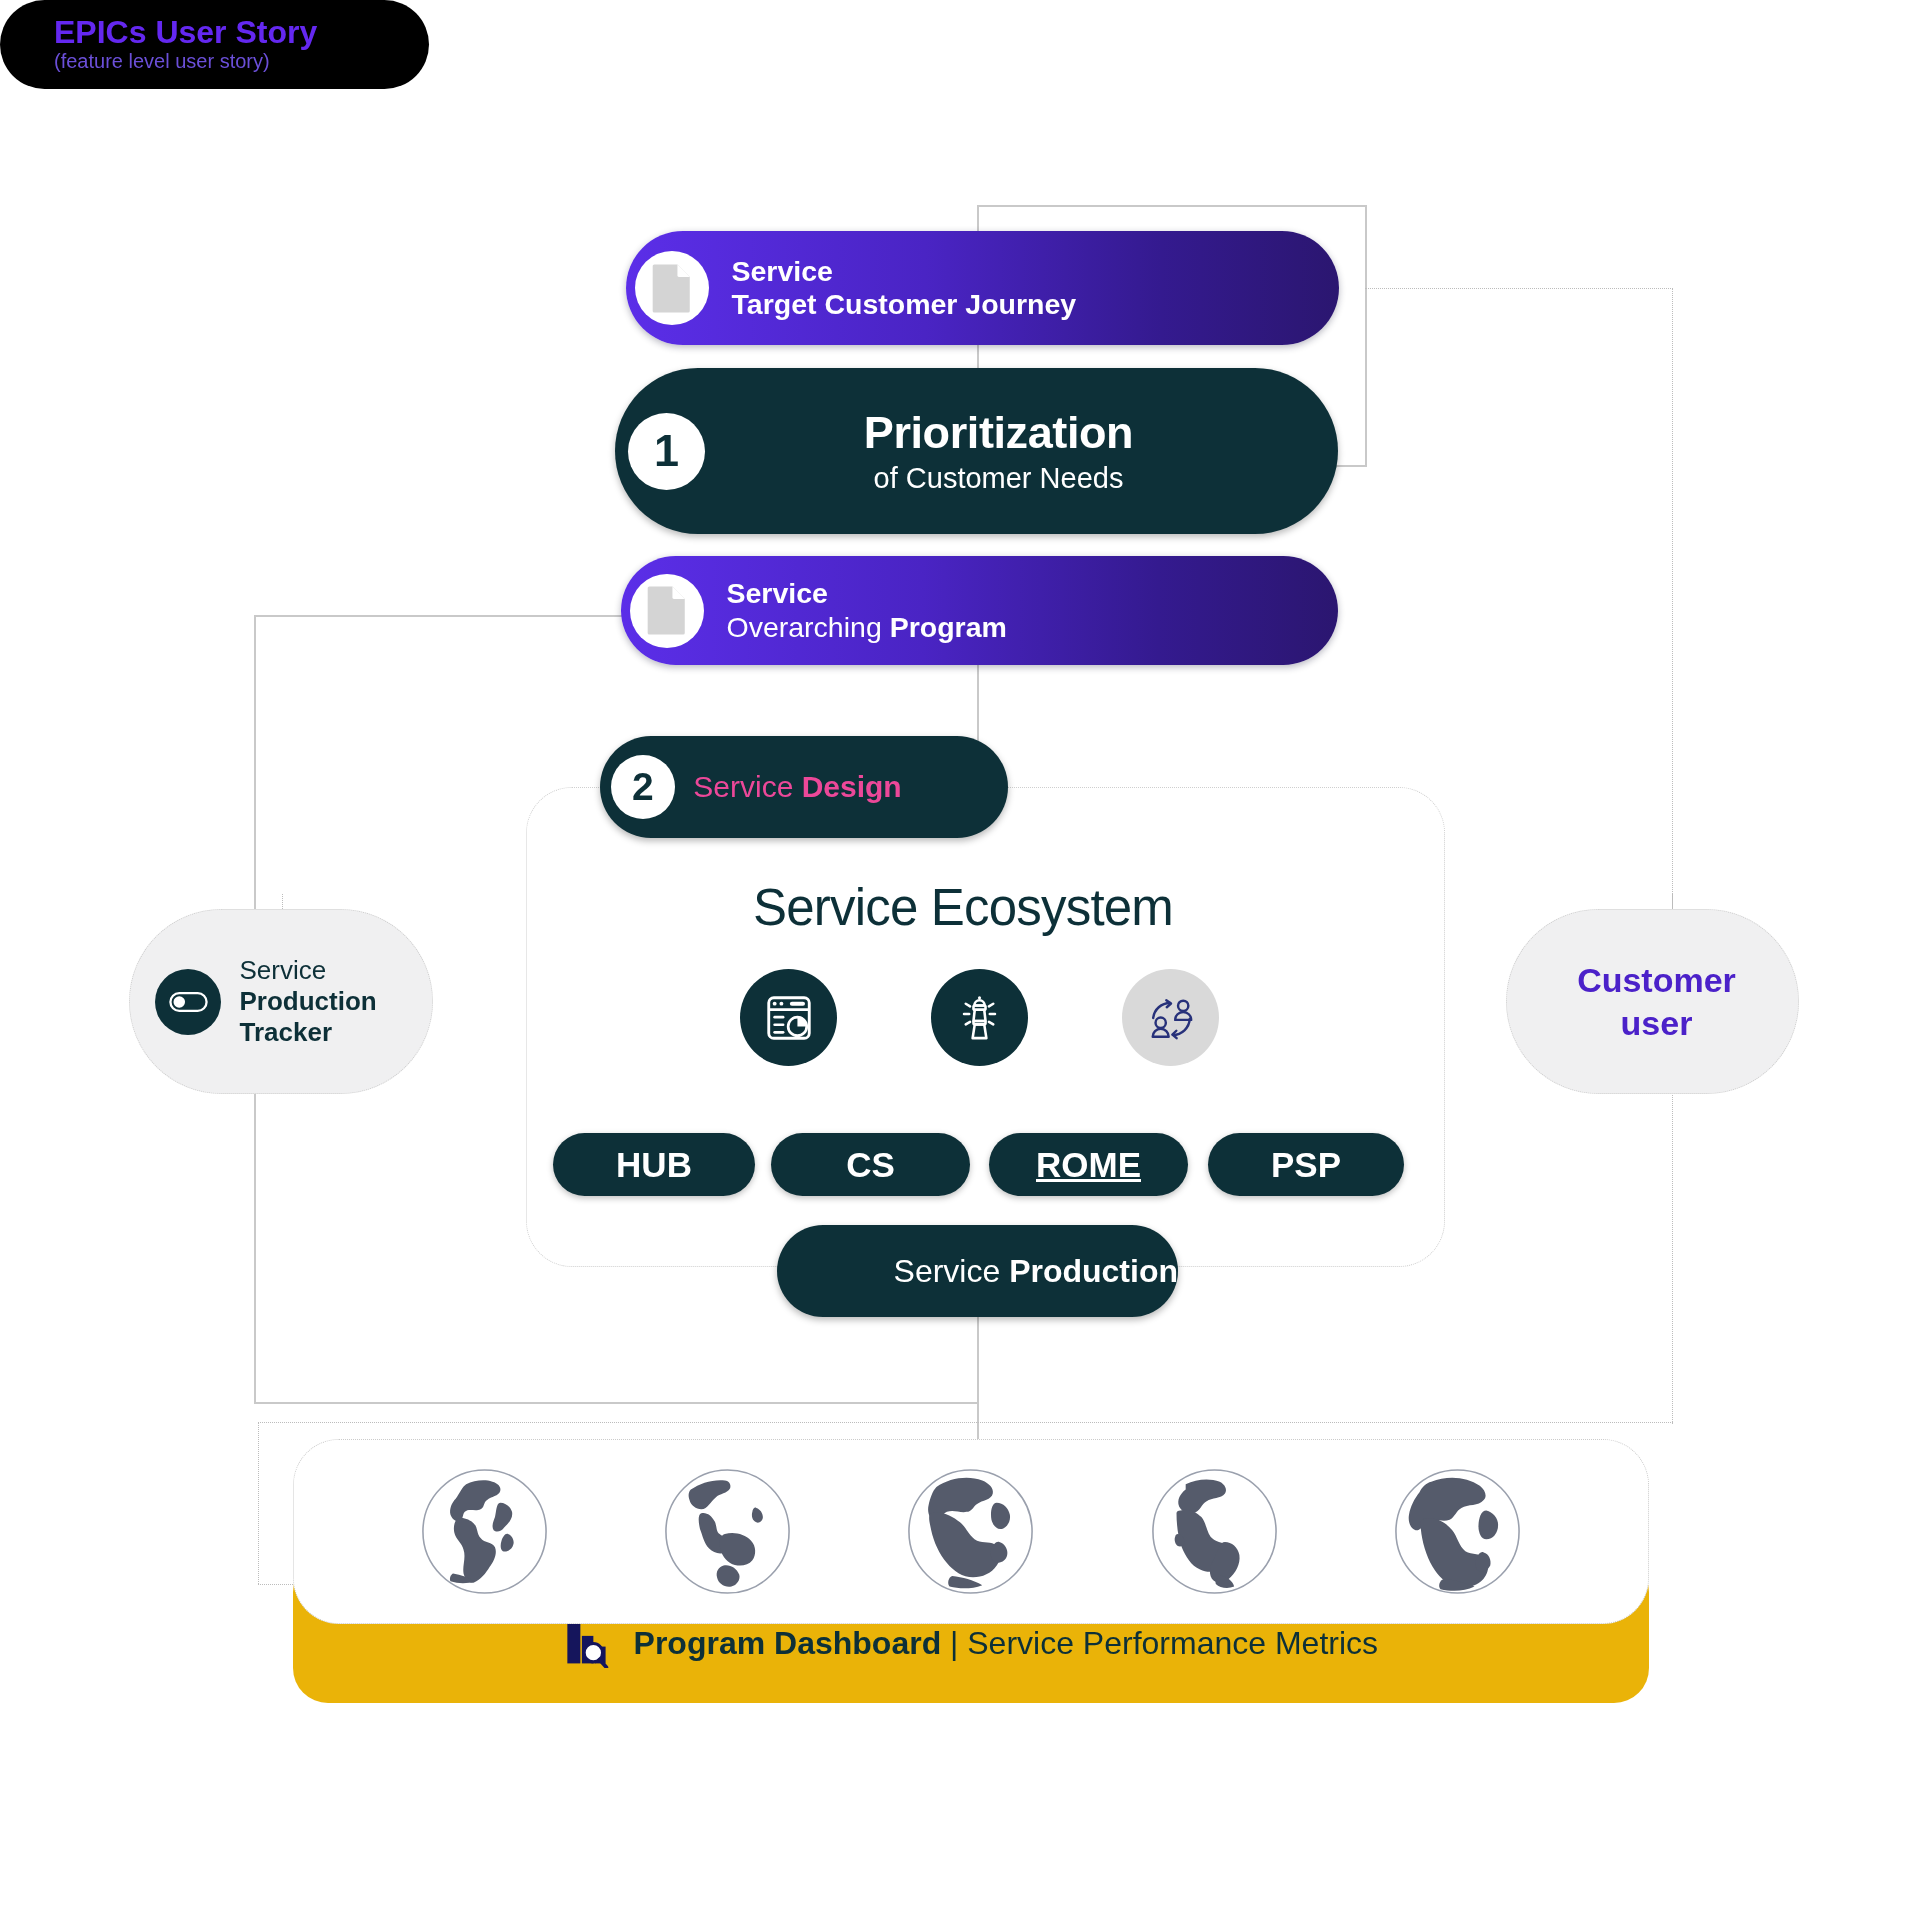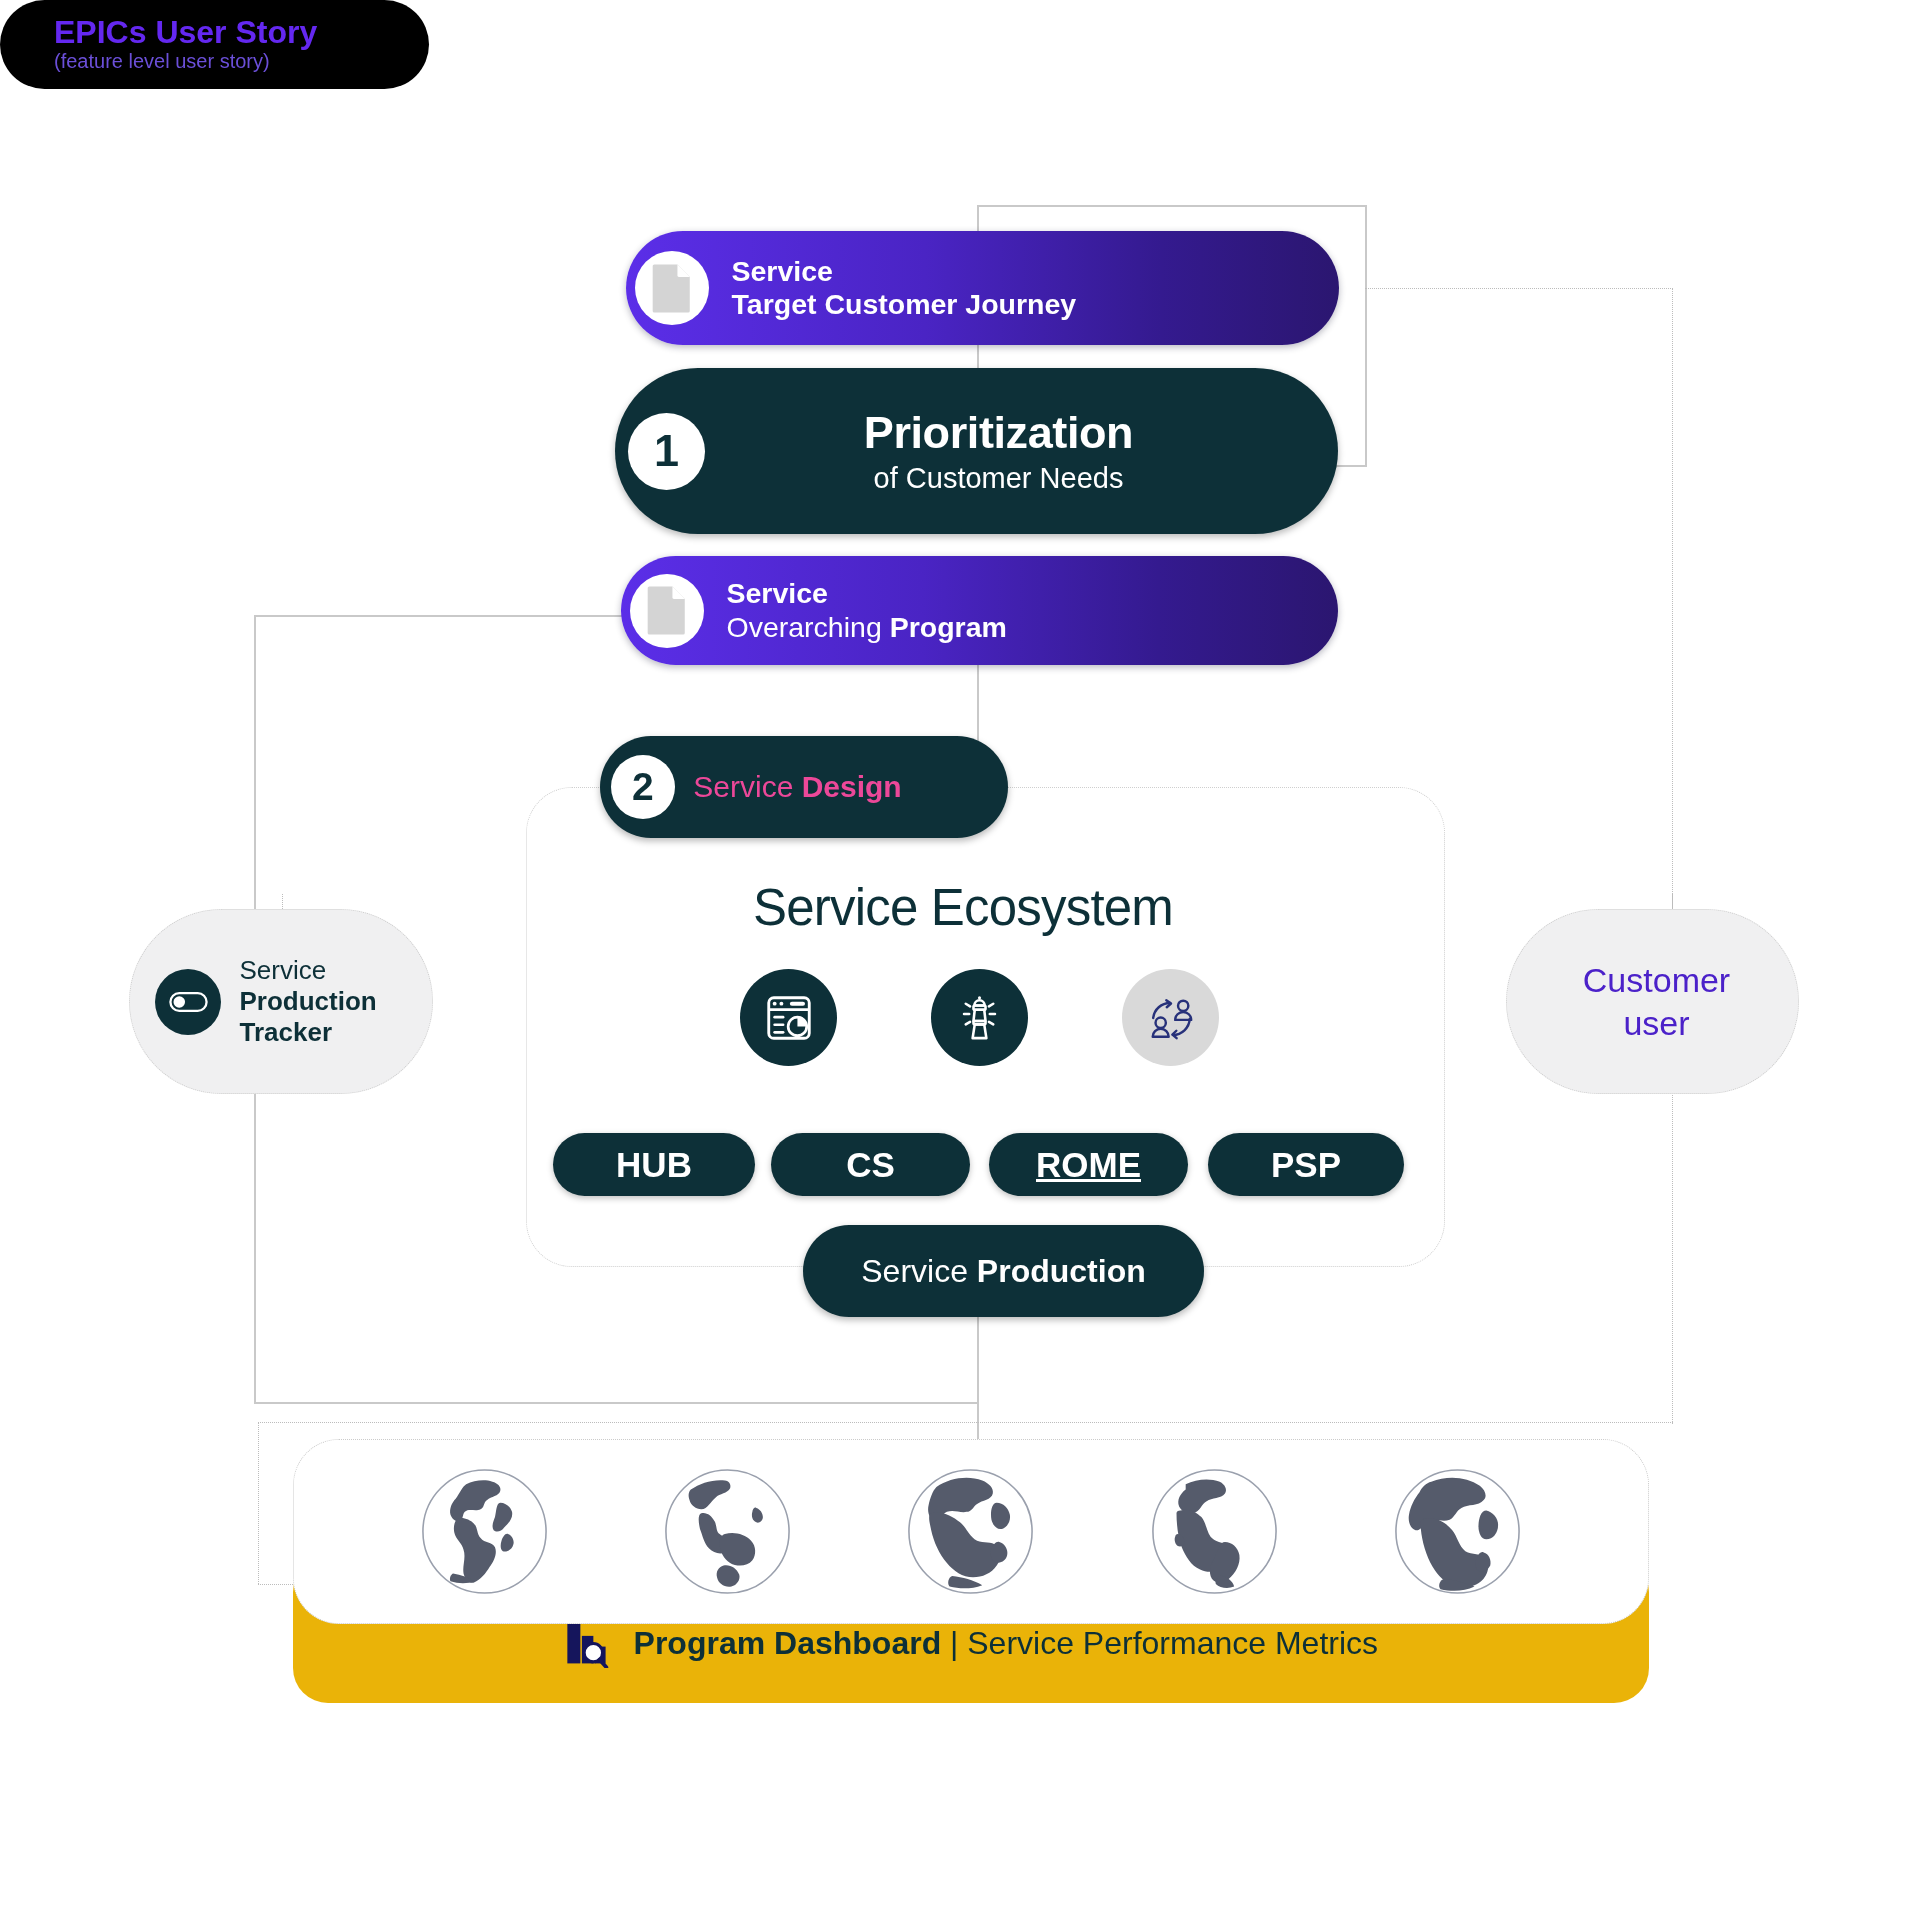--- a/index.html
+++ b/index.html
@@ -103,22 +103,22 @@
   .eco-icon.greybg{background:#d9d9d9;}
 
   .tag{
     position:absolute;height:63px;border-radius:32px;background:#0d3038;
     display:flex;align-items:center;justify-content:center;color:#ffffff;
     font-size:35px;font-weight:bold;z-index:4;
     box-shadow:0 2.3px 6.2px rgba(0,0,0,.25);
   }
 
   #svc-production{
-    left:803px;top:1225px;width:401px;height:92px;z-index:7;
-    justify-content:center;
+    left:777px;top:1225px;width:401px;height:92px;z-index:7;
+    justify-content:flex-end;
   }
   #svc-production span{color:#ffffff;font-size:32px;}
   #svc-production b{font-weight:bold;}
 
   
   .side-oval{
     position:absolute;background:#f0f0f1;border:0.8px dotted #cdcdcd;
     border-radius:770px;display:flex;align-items:center;box-sizing:border-box;
     z-index:5;
   }
@@ -129,21 +129,21 @@
   }
   #tracker .ttxt{margin-left:18.5px;color:#0d3038;line-height:1.18;}
   #tracker .t1{font-size:26px;font-weight:normal;display:block;}
   #tracker .t2{font-size:26px;font-weight:bold;display:block;}
   #tracker .t3{font-size:26px;font-weight:bold;display:block;}
 
   #cust-needs{
     left:1506px;top:909px;width:293px;height:185px;
     justify-content:center;text-align:center;
   }
-  #cust-needs .cn{color:#4b21c9;font-size:34px;font-weight:normal;line-height:1.25;margin-left:8px;}
+  #cust-needs .cn{color:#4b21c9;font-size:34px;font-weight:bold;line-height:1.25;margin-left:8px;}
 
   
   #globe-box{
     position:absolute;left:293px;top:1439px;width:1356px;height:185px;
     background:#ffffff;border:1.5px dotted #cbcbcb;border-radius:46px;z-index:3;
     display:flex;align-items:center;justify-content:space-around;
     padding:0 69px;box-sizing:border-box;
   }
   #dash-bar{
     position:absolute;left:293px;top:1557px;width:1356px;height:146px;

